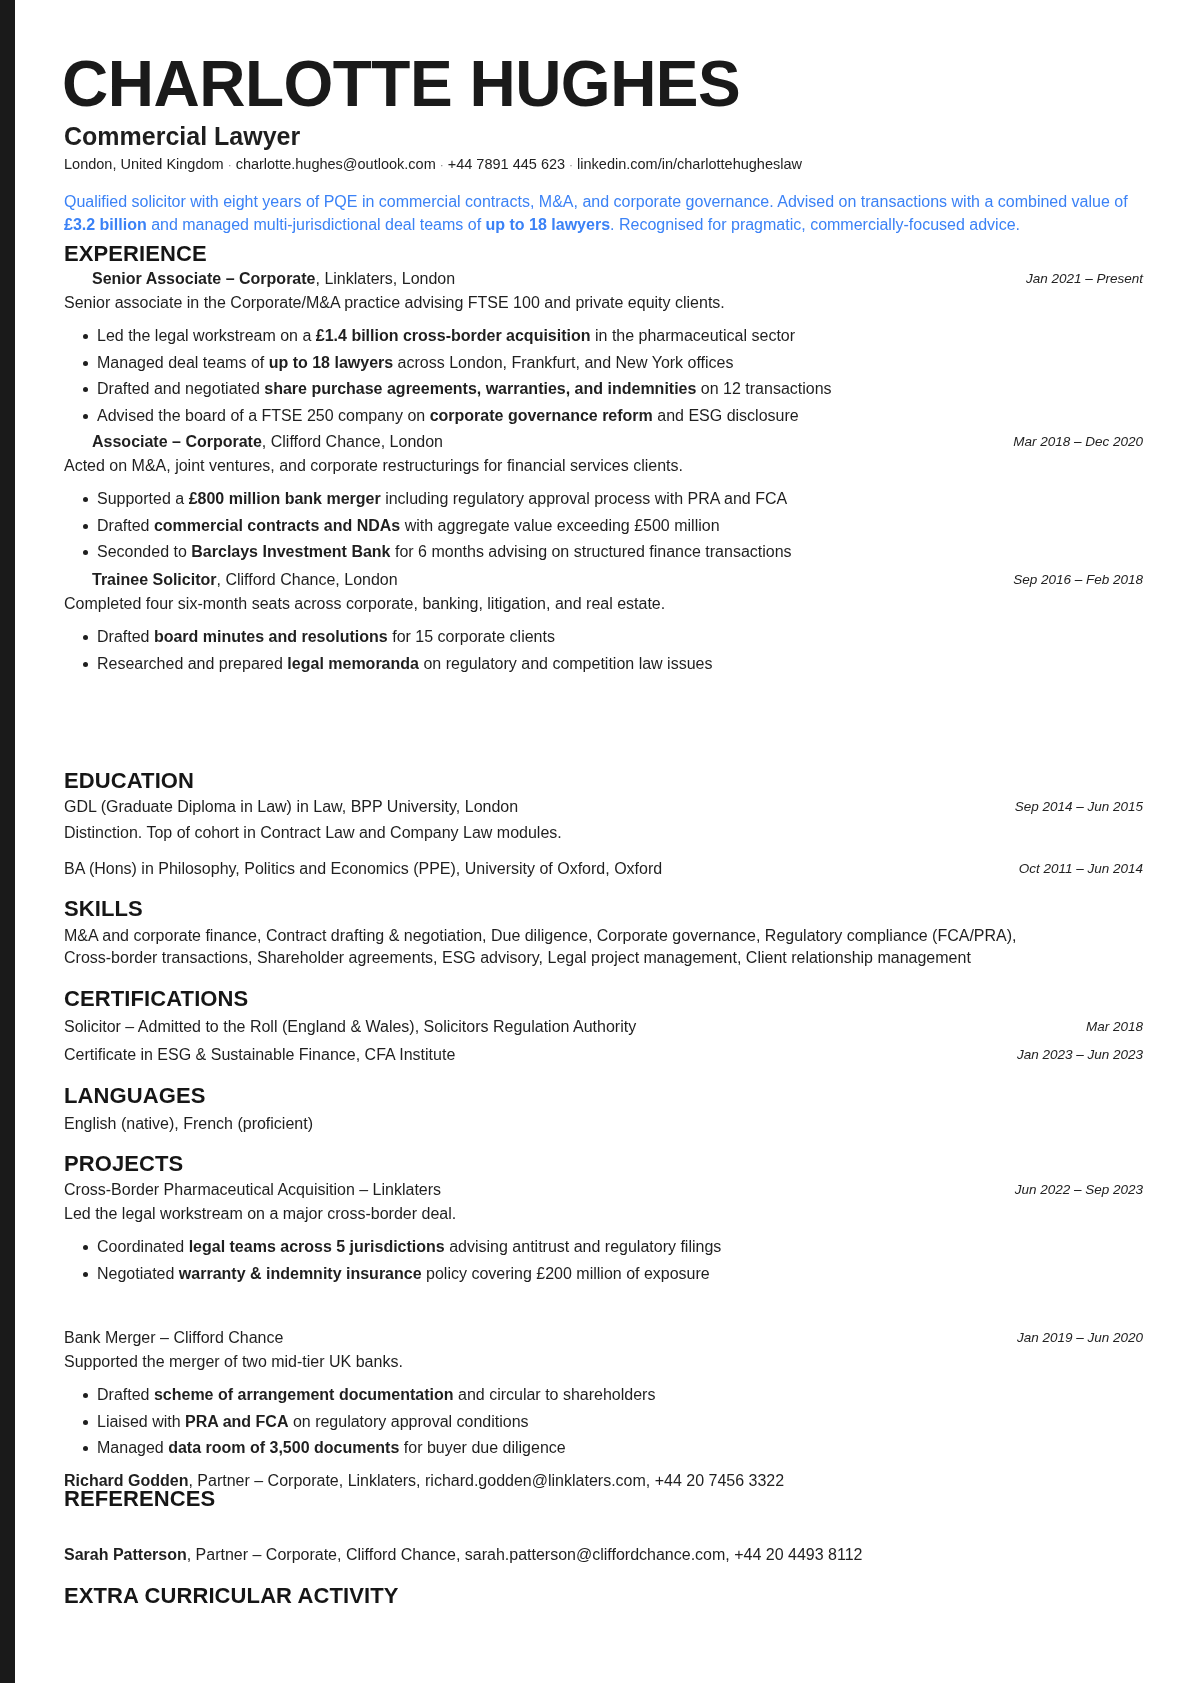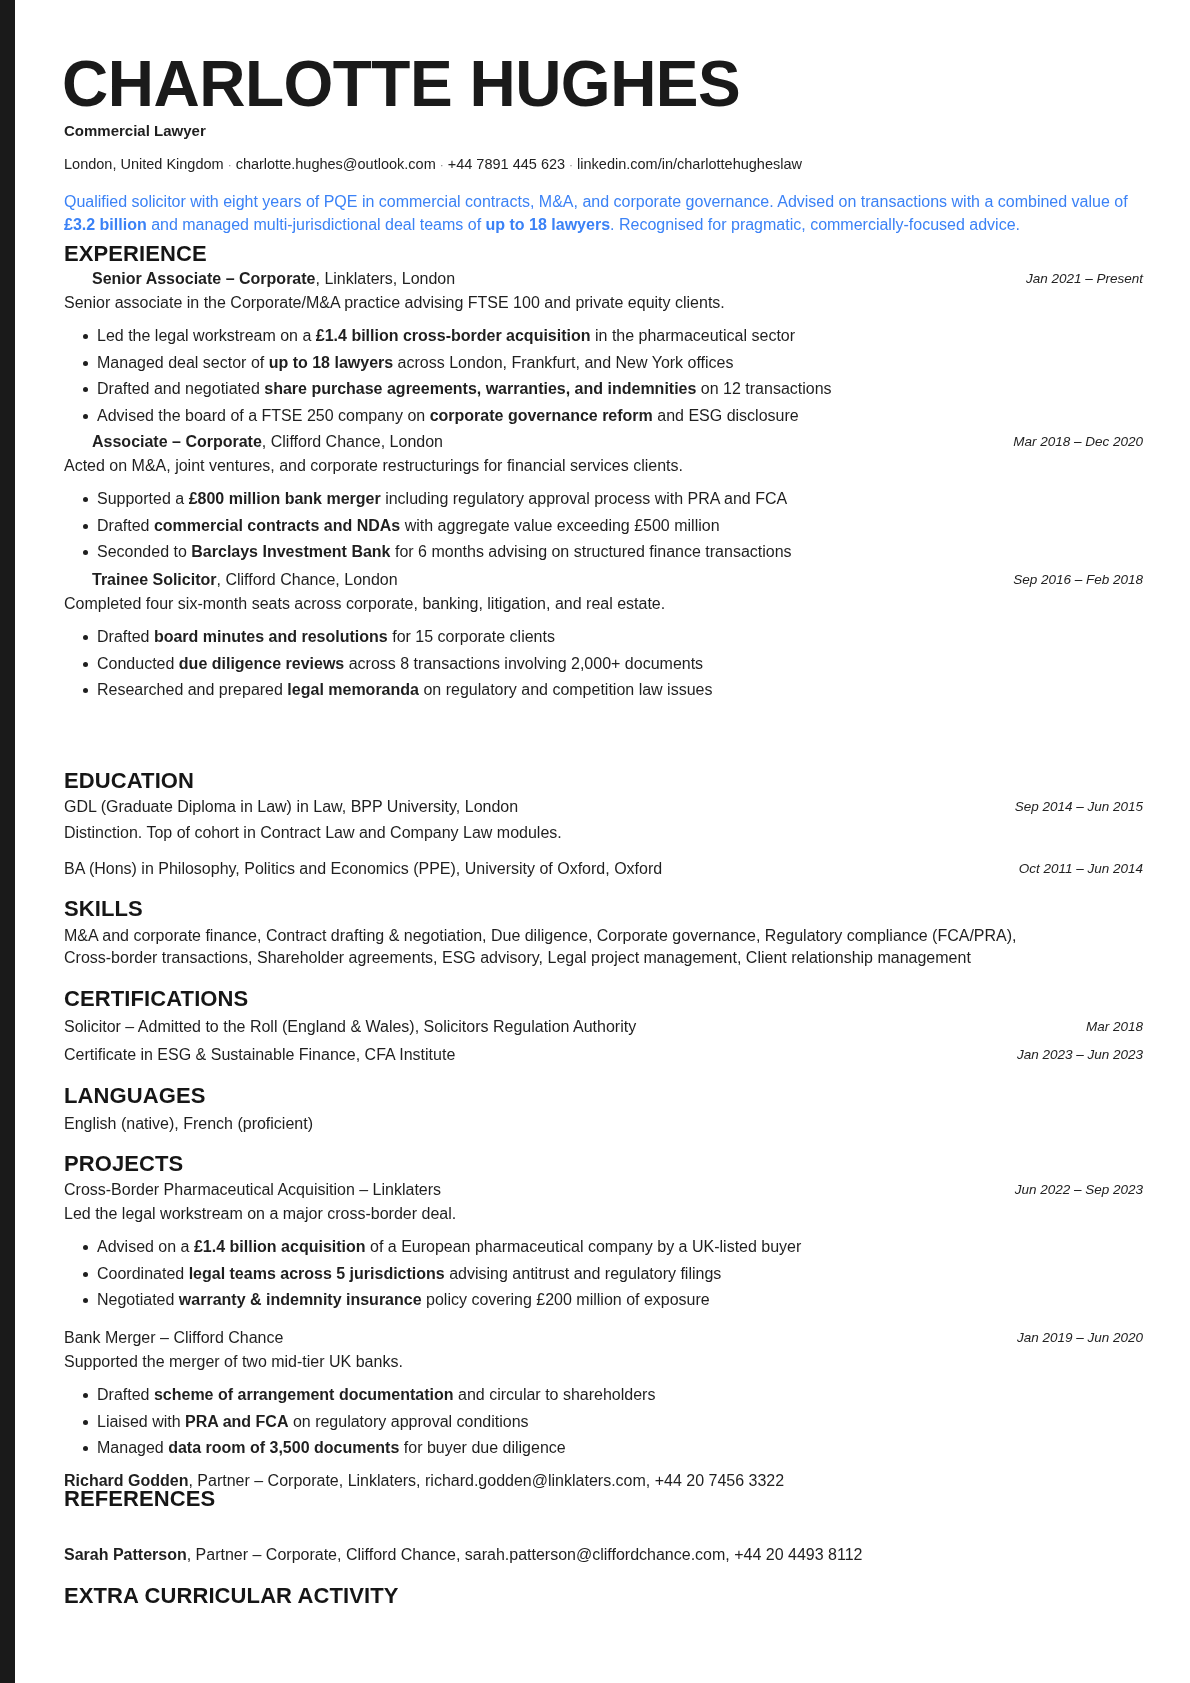--- a/index.html
+++ b/index.html
@@ -1,21 +1,21 @@
 <!DOCTYPE html>
 <html><head>
 <meta charset="utf-8">
 <style>
   * { box-sizing: border-box; margin: 0; padding: 0; }
   html, body { width: 1190px; height: 1683px; background: #ffffff; overflow: hidden; }
   body { position: relative; font-family: "Liberation Sans", "DejaVu Sans", sans-serif; color: #1c1c1c; }
   .side-bar { position: absolute; left: 0; top: 0; width: 15px; height: 1683px; background: #1a1a1a; }
   .page { position: absolute; left: 64px; top: 0; width: 1079px; }
   .name { position: absolute; top: 52px; left: -2px; font-size: 64px; font-weight: 700; letter-spacing: -0.5px; line-height: 1; color: #1a1a1a; white-space: nowrap; }
-  .title { position: absolute; top: 122px; left: 0; font-size: 15px; font-weight: 700; color: #1f1f1f; white-space: nowrap; }
+  .title { position: absolute; top: 122px; left: 0; font-size: 25px; font-weight: 700; color: #1f1f1f; white-space: nowrap; }
   .contact { position: absolute; top: 156px; left: 0; font-size: 14.5px; color: #222; white-space: nowrap; }
   .contact .sep { color: #888; padding: 0 4px; font-size: 12px; }
   .summary { position: absolute; top: 190px; left: 0; width: 1085px; font-size: 16px; line-height: 23px; color: #3b82f6; }
   .summary b { font-weight: 700; }
 
   .section-h { position: absolute; left: 0; font-size: 22px; font-weight: 700; color: #161616; white-space: nowrap; letter-spacing: 0.1px; }
   .row { position: absolute; left: 0; width: 1079px; height: 22px; font-size: 16px; color: #1f1f1f; white-space: nowrap; }
   .row .left { position: absolute; left: 0; top: 0; }
   .row .right { position: absolute; right: 0; top: 1px; font-size: 13.5px; font-style: italic; color: #222; }
   .row b { font-weight: 700; margin-left: 28px; }
@@ -46,21 +46,21 @@
 
   <h2 class="section-h" style="top:241px">EXPERIENCE</h2>
 
   <div class="row" style="top:270px">
     <span class="left"><b>Senior Associate – Corporate</b><span>, Linklaters, London</span></span>
     <span class="right">Jan 2021 – Present</span>
   </div>
   <div class="line" style="top:294px">Senior associate in the Corporate/M&amp;A practice advising FTSE 100 and private equity clients.</div>
   <ul class="bullets" style="top:326px">
     <li><span>Led the legal workstream on a </span><b>£1.4 billion cross-border acquisition</b><span> in the pharmaceutical sector</span></li>
-    <li><span>Managed deal sector of </span><b>up to 18 lawyers</b><span> across London, Frankfurt, and New York offices</span></li>
+    <li><span>Managed deal teams of </span><b>up to 18 lawyers</b><span> across London, Frankfurt, and New York offices</span></li>
     <li><span>Drafted and negotiated </span><b>share purchase agreements, warranties, and indemnities</b><span> on 12 transactions</span></li>
     <li><span>Advised the board of a FTSE 250 company on </span><b>corporate governance reform</b><span> and ESG disclosure</span></li>
   </ul>
 
   <div class="row" style="top:433px">
     <span class="left"><b>Associate – Corporate</b><span>, Clifford Chance, London</span></span>
     <span class="right">Mar 2018 – Dec 2020</span>
   </div>
   <div class="line" style="top:457px">Acted on M&amp;A, joint ventures, and corporate restructurings for financial services clients.</div>
   <ul class="bullets" style="top:489px">
@@ -69,21 +69,20 @@
     <li><span>Seconded to </span><b>Barclays Investment Bank</b><span> for 6 months advising on structured finance transactions</span></li>
   </ul>
 
   <div class="row" style="top:571px">
     <span class="left"><b>Trainee Solicitor</b><span>, Clifford Chance, London</span></span>
     <span class="right">Sep 2016 – Feb 2018</span>
   </div>
   <div class="line" style="top:595px">Completed four six-month seats across corporate, banking, litigation, and real estate.</div>
   <ul class="bullets" style="top:627px">
     <li><span>Drafted </span><b>board minutes and resolutions</b><span> for 15 corporate clients</span></li>
-    <li><span>Conducted </span><b>due diligence reviews</b><span> across 8 transactions involving 2,000+ documents</span></li>
     <li><span>Researched and prepared </span><b>legal memoranda</b><span> on regulatory and competition law issues</span></li>
   </ul>
 
   <h2 class="section-h" style="top:768px">EDUCATION</h2>
   <div class="row" style="top:798px">
     <span class="left">GDL (Graduate Diploma in Law) in Law, BPP University, London</span>
     <span class="right">Sep 2014 – Jun 2015</span>
   </div>
   <div class="line" style="top:824px">Distinction. Top of cohort in Contract Law and Company Law modules.</div>
   <div class="row" style="top:860px">
@@ -108,21 +107,20 @@
   <h2 class="section-h" style="top:1083px">LANGUAGES</h2>
   <div class="line" style="top:1115px">English (native), French (proficient)</div>
 
   <h2 class="section-h" style="top:1151px">PROJECTS</h2>
   <div class="row" style="top:1181px">
     <span class="left">Cross-Border Pharmaceutical Acquisition – Linklaters</span>
     <span class="right">Jun 2022 – Sep 2023</span>
   </div>
   <div class="line" style="top:1205px">Led the legal workstream on a major cross-border deal.</div>
   <ul class="bullets" style="top:1237px">
-    <li><span>Advised on a </span><b>£1.4 billion acquisition</b><span> of a European pharmaceutical company by a UK-listed buyer</span></li>
     <li><span>Coordinated </span><b>legal teams across 5 jurisdictions</b><span> advising antitrust and regulatory filings</span></li>
     <li><span>Negotiated </span><b>warranty &amp; indemnity insurance</b><span> policy covering £200 million of exposure</span></li>
   </ul>
 
   <div class="row" style="top:1329px">
     <span class="left">Bank Merger – Clifford Chance</span>
     <span class="right">Jan 2019 – Jun 2020</span>
   </div>
   <div class="line" style="top:1353px">Supported the merger of two mid-tier UK banks.</div>
   <ul class="bullets" style="top:1385px">

